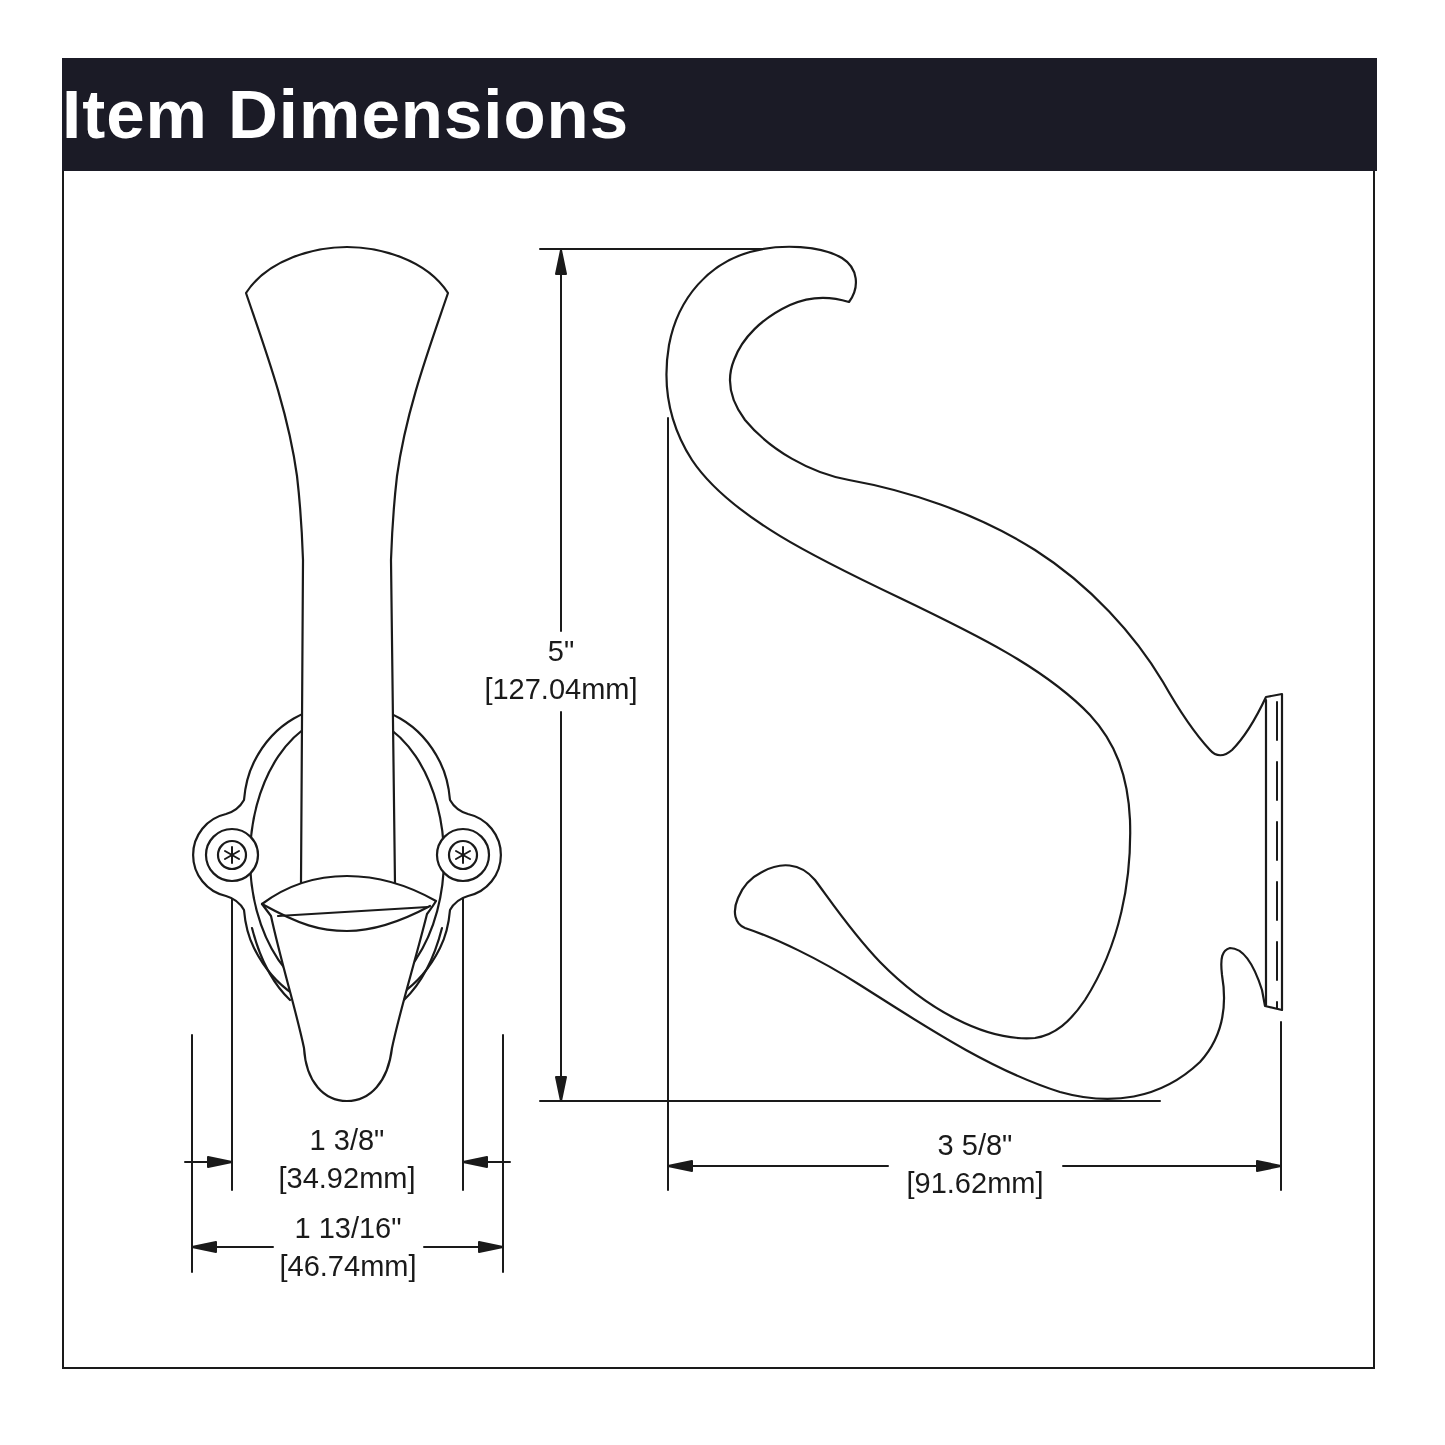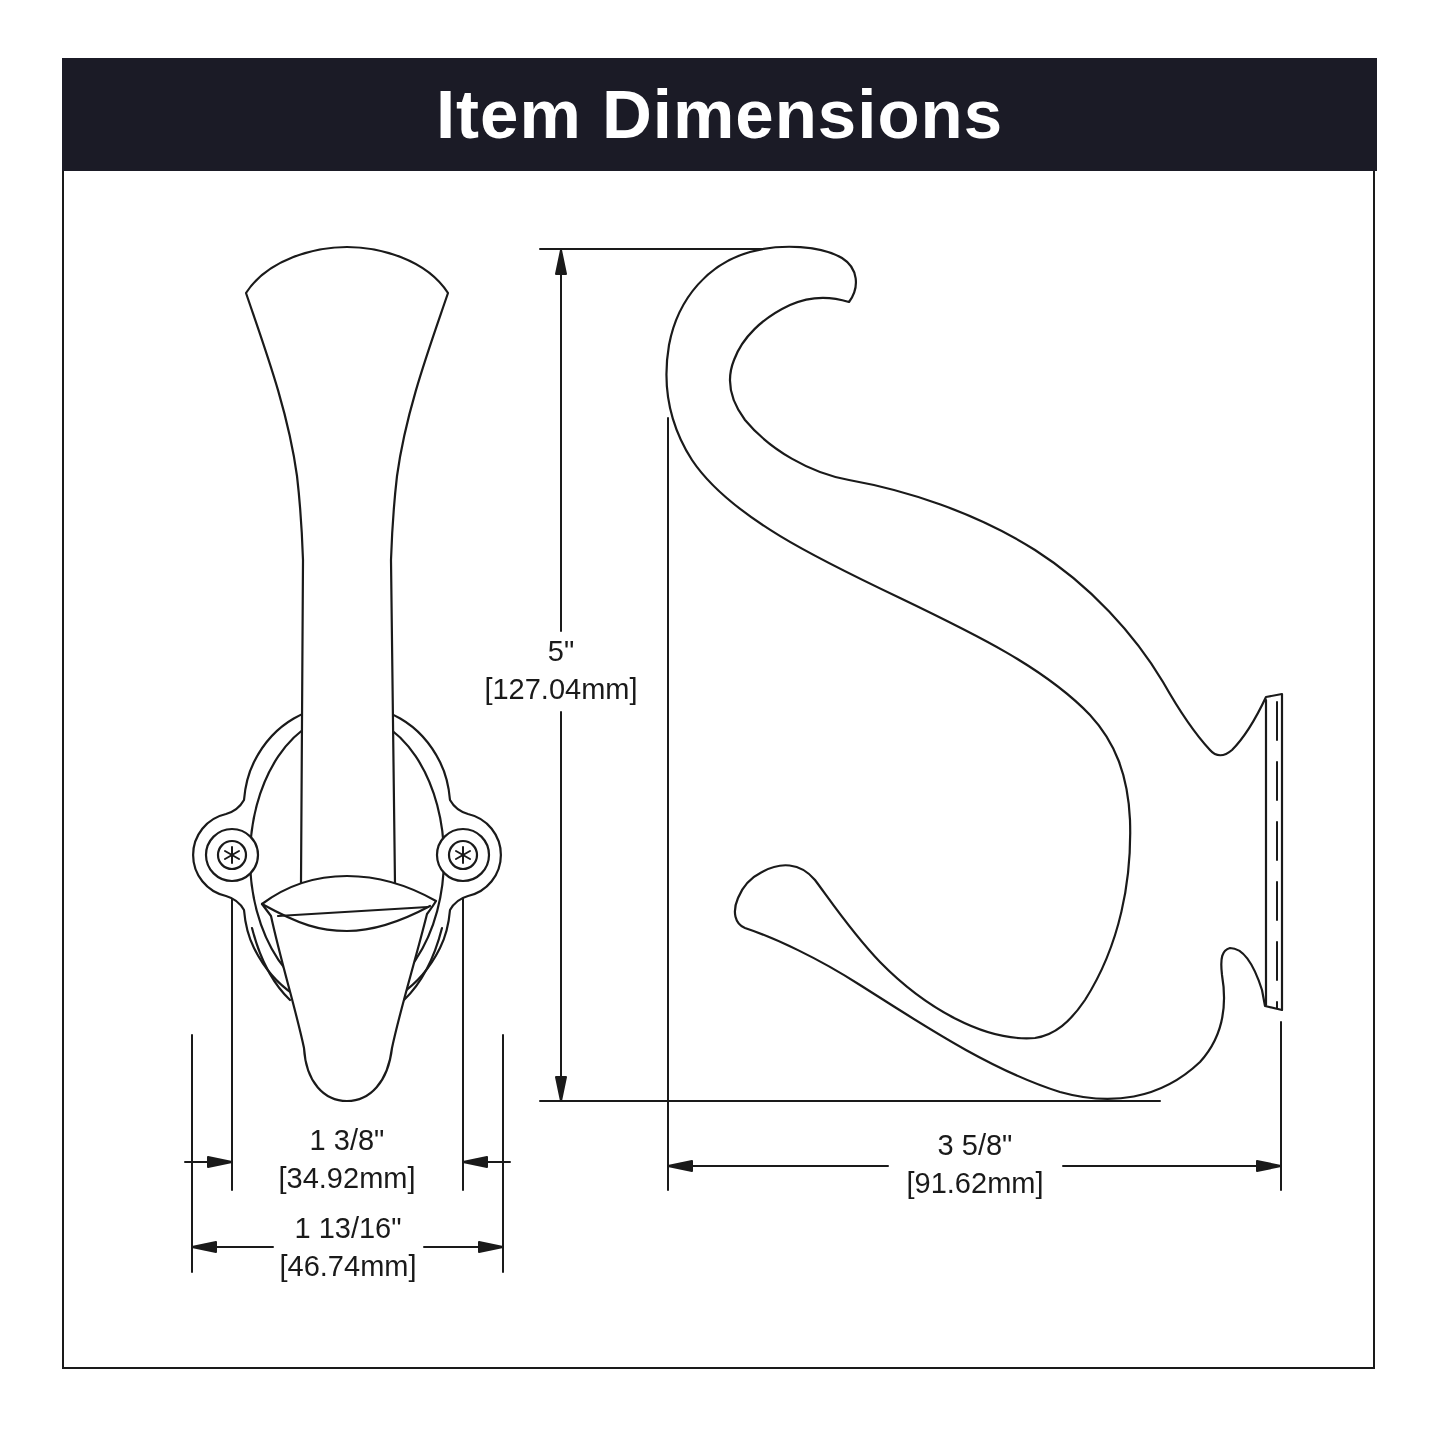--- a/index.html
+++ b/index.html
@@ -12,21 +12,21 @@
   .page{
     position:relative;width:1445px;height:1445px;background:var(--c-canvas);
     font-family:"Liberation Sans", sans-serif;overflow:hidden;
   }
   .frame{
     position:absolute;left:62px;top:58px;width:1313px;height:1311px;
     border:2px solid var(--c-line);box-sizing:border-box;background:var(--c-canvas);
   }
   .header-bar{
     position:absolute;left:62px;top:58px;width:1315px;height:113px;
-    background:var(--c-header-bg);display:flex;align-items:center;justify-content:center;
+    background:var(--c-header-bg);display:flex;align-items:center;
     box-sizing:border-box;
   }
   .header-title{
     color:var(--c-header-text);font-size:69px;font-weight:700;letter-spacing:1px;
     line-height:1;white-space:nowrap;
   }
   svg.drawing{position:absolute;left:0;top:0;width:1445px;height:1445px;}
   .dim-label{
     position:absolute;transform:translateX(-50%);text-align:center;
     color:var(--c-line);font-size:29px;line-height:38px;white-space:nowrap;

